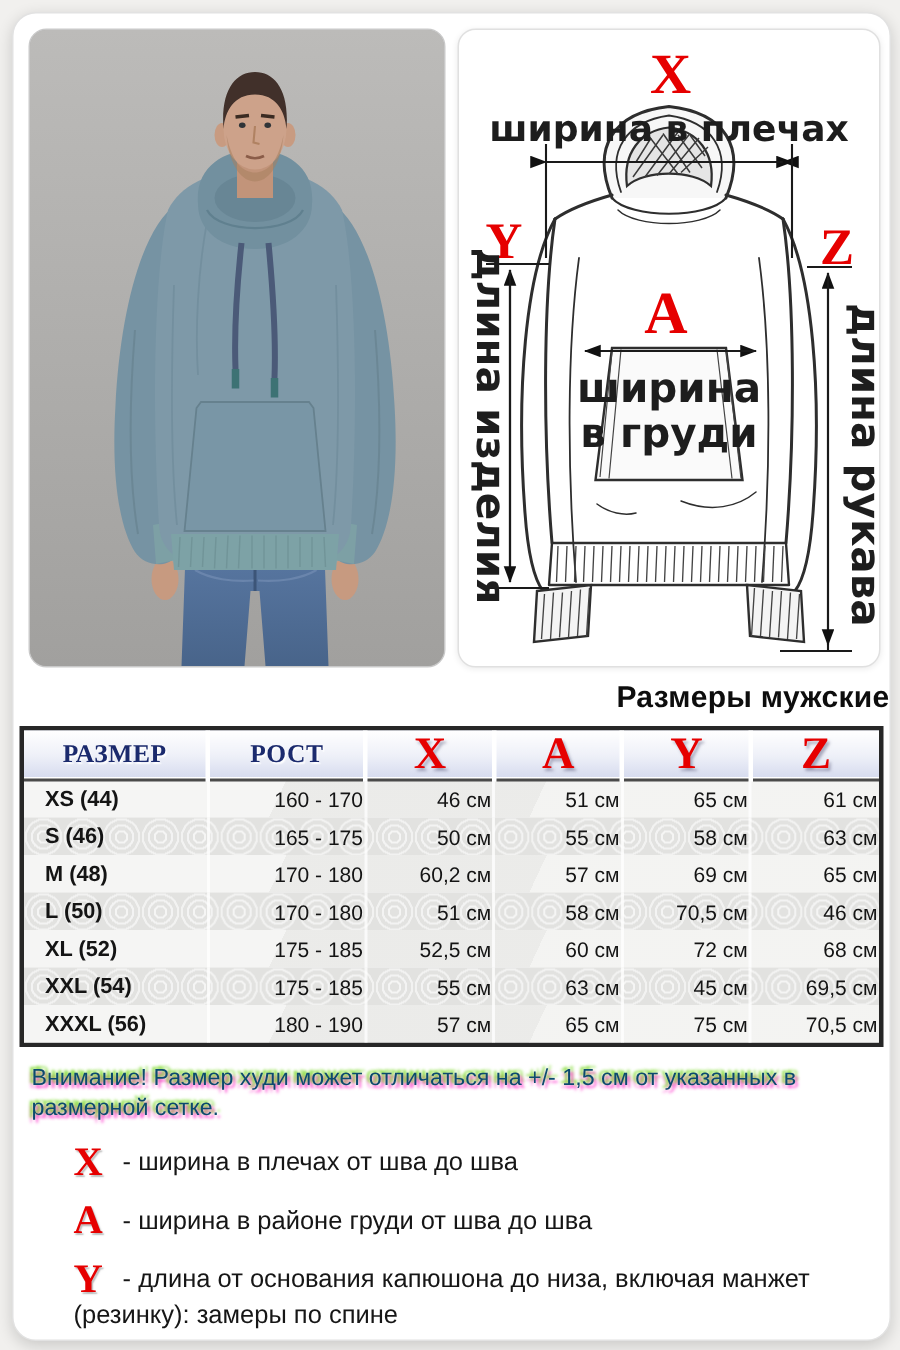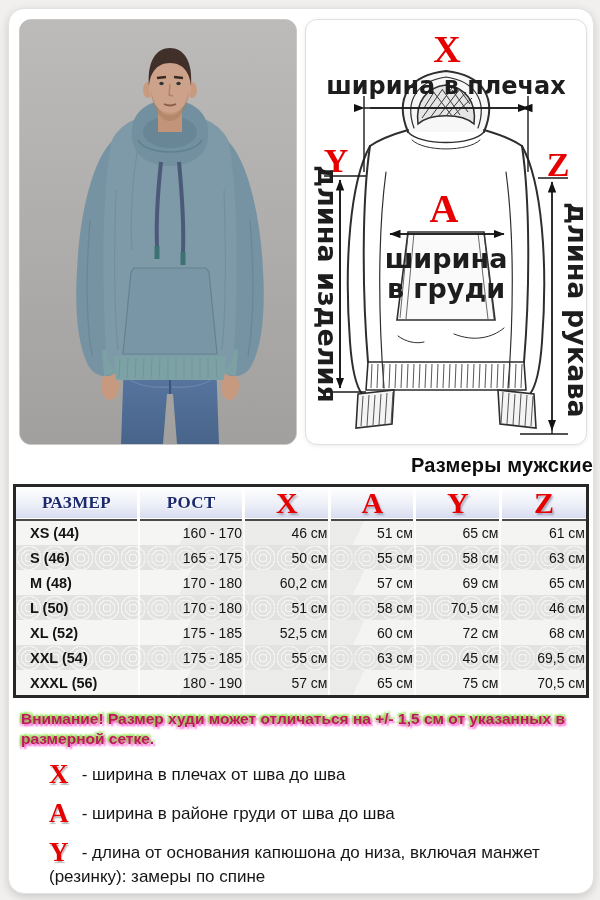--- a/index.html
+++ b/index.html
@@ -58,21 +58,21 @@
   }
   td{
     font-size:14px;color:#141414;text-align:right;vertical-align:middle;
     border-left:2px solid rgba(255,255,255,.75);
   }
   td.size-cell{
     text-align:left;padding-left:14px;font-weight:bold;border-left:none;font-size:14.5px;
   }
   .notice{
     margin:11px 10px 6px 12px;max-width:548px;
-    font-size:15.5px;font-weight:bold;line-height:1.28;color:#be185d;
+    font-size:15.5px;font-weight:normal;line-height:1.28;color:#0c4a6e;
     text-shadow:-2px -1px 2px rgba(125,218,44,.95), 2px 2px 2px rgba(255,64,208,.8),
                 -2px 2px 2px rgba(255,64,208,.45), 2px -2px 2px rgba(125,218,44,.6);
   }
   .legend{margin:2px 0 0 40px;}
   .legend-item{font-size:17px;color:#161616;margin:12px 0;line-height:1.3;}
   .legend-letter{
     font-family:"Liberation Serif",serif;font-weight:bold;color:#e60000;
     font-size:27px;line-height:1;display:inline-block;min-width:28px;
     text-shadow:1px 1.5px 1px rgba(140,140,140,.6);vertical-align:-3px;
   }

